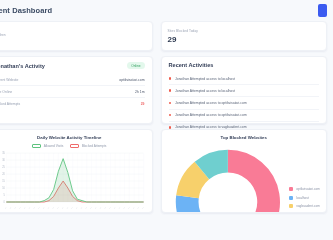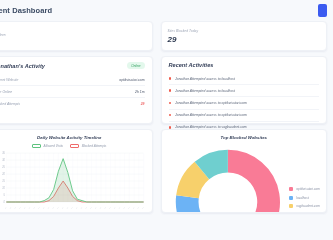--- a/index.html
+++ b/index.html
@@ -27,21 +27,20 @@
   .header-btn {
     width: 9px; height: 13px; border-radius: 2px;
     background: #3b5bf0; border: none;
   }
 
   
   .card {
     background: #fff; border-radius: 4px;
     box-shadow: 0 1px 2px rgba(40,60,110,.07);
     border: 1px solid #eef1f6;
-    font-style: italic;
   }
 
   
   .stats-row {
     display: flex; gap: 8px; padding: 0 6px 0 0; margin-left: -14px;
     height: 30px;
   }
   .stat-card { flex: 1; padding: 4px 6px; display: flex; flex-direction: column; justify-content: center; }
   .stat-label { font-size: 3.2px; color: #9aa3b4; letter-spacing: .1px; white-space: nowrap; }
   .stat-value { font-size: 8px; font-weight: bold; color: #2f3b52; margin-top: 2px; }

